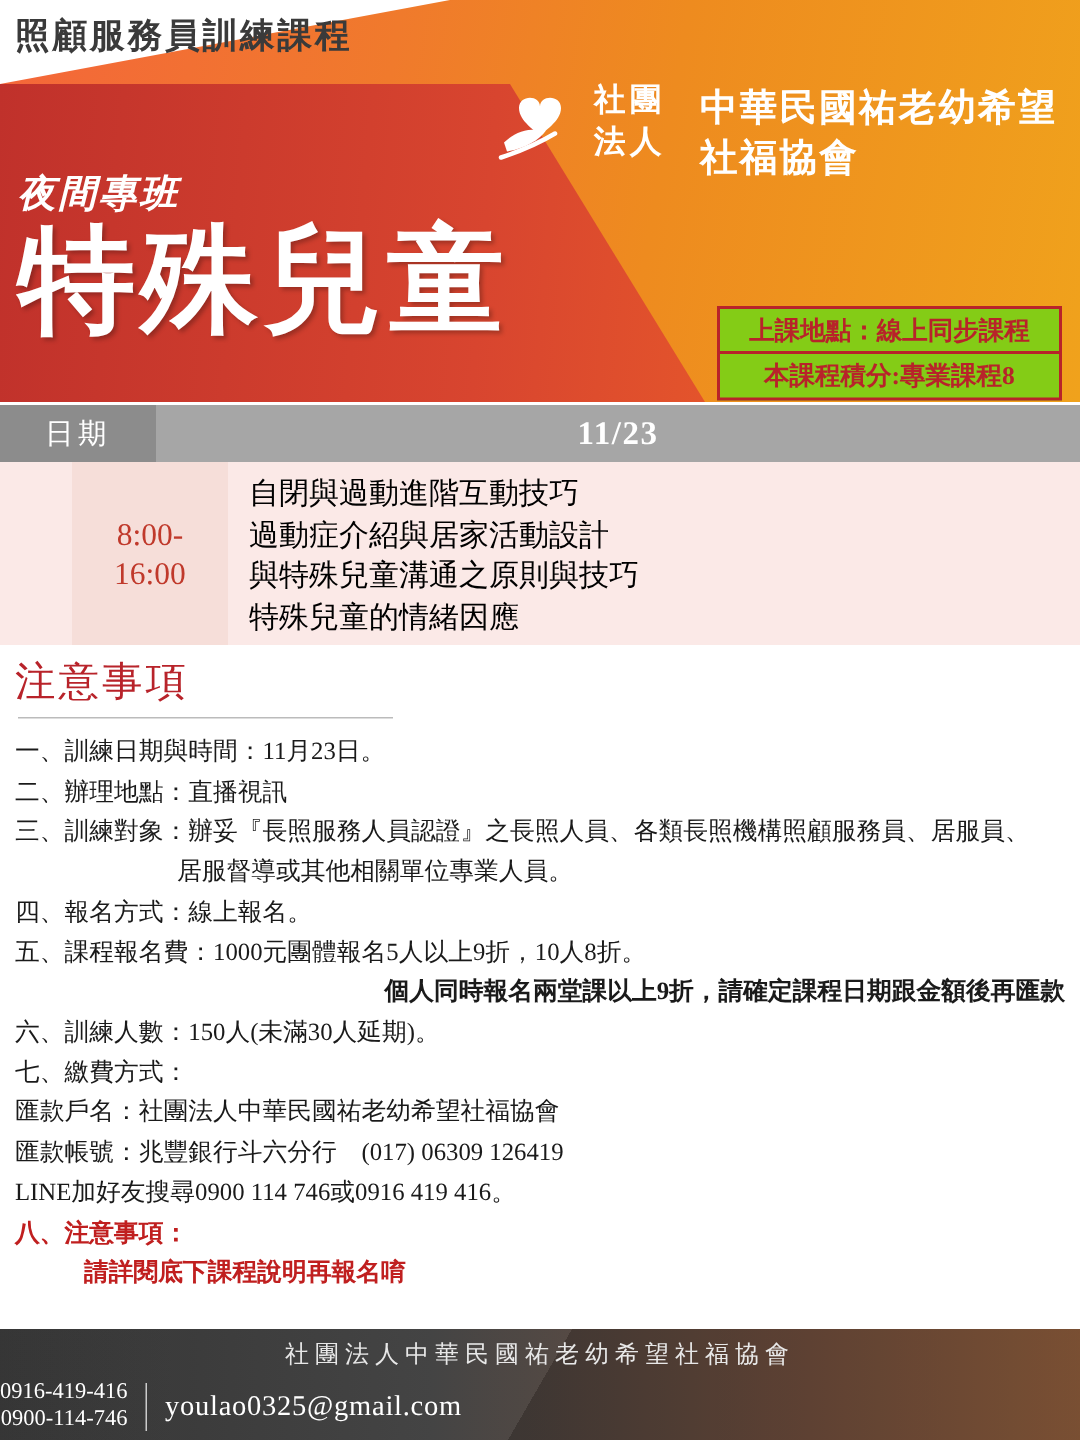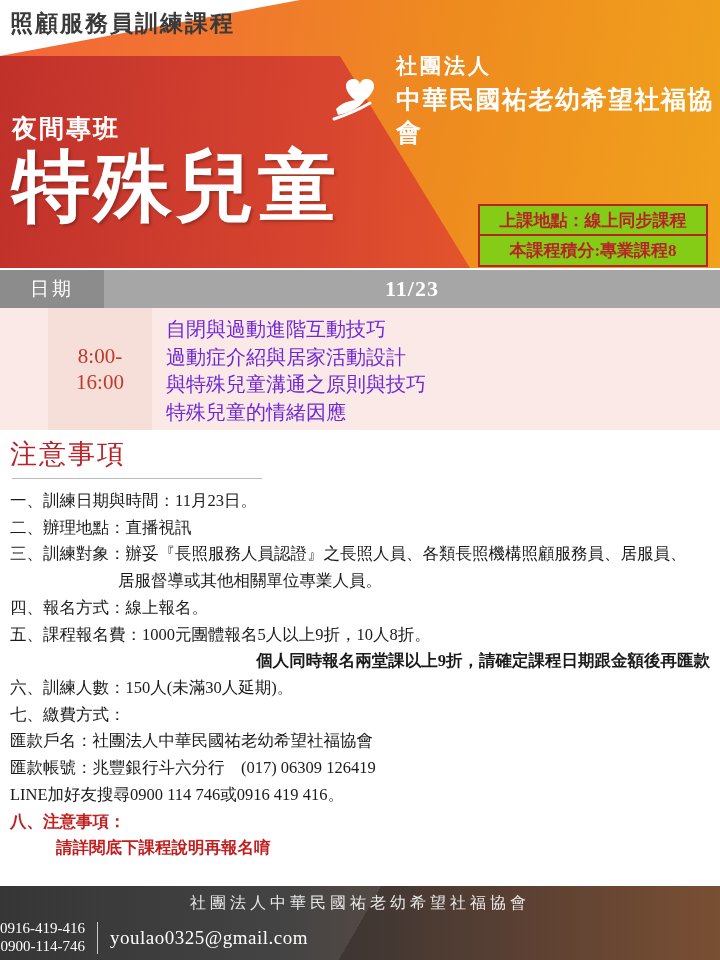--- a/index.html
+++ b/index.html
@@ -56,33 +56,34 @@
 
   
   .assoc {
     position: absolute;
     left: 330px; top: 52px;
     display: flex;
     align-items: center;
     gap: 10px;
   }
   .assoc-mark { width: 56px; height: 52px; }
-  .assoc-names { display: flex; flex-direction: column; color: #ffffff; font-family: Liberation Mono, monospace; }
+  .assoc-names { display: flex; color: #ffffff; font-family: Liberation Mono, monospace; }
   .assoc-line1 { font-size: 21px; letter-spacing: 3px; font-weight: 700; }
   .assoc-line2 { font-size: 25px; letter-spacing: 1.5px; font-weight: 700; margin-top: 3px; }
 
   
   .night-badge {
     position: absolute;
     left: 12px; top: 112px;
     color: #ffffff;
     font-size: 25px;
     font-weight: 700;
     letter-spacing: 2px;
     font-family: "Liberation Serif", serif;
+    font-style: italic;
   }
   .big-title {
     position: absolute;
     left: 12px; top: 148px;
     color: #ffffff;
     font-size: 78px;
     font-weight: 700;
     letter-spacing: 4px;
     line-height: 1;
     font-family: "Liberation Serif", serif;
@@ -153,21 +154,21 @@
     margin-left: 48px;
   }
   .sched-topics {
     flex: 1;
     padding: 8px 0 0 14px;
     display: flex; flex-direction: column;
     justify-content: flex-start;
   }
   .sched-topics div {
     font-size: 20px;
-    color: #6d28d9;
+    color: #000000;
     line-height: 1.38;
     font-family: "Liberation Serif", serif;
   }
 
   
   .notes-title {
     position: absolute;
     left: 10px; top: 436px;
     font-size: 27px;
     color: #b8232a;

